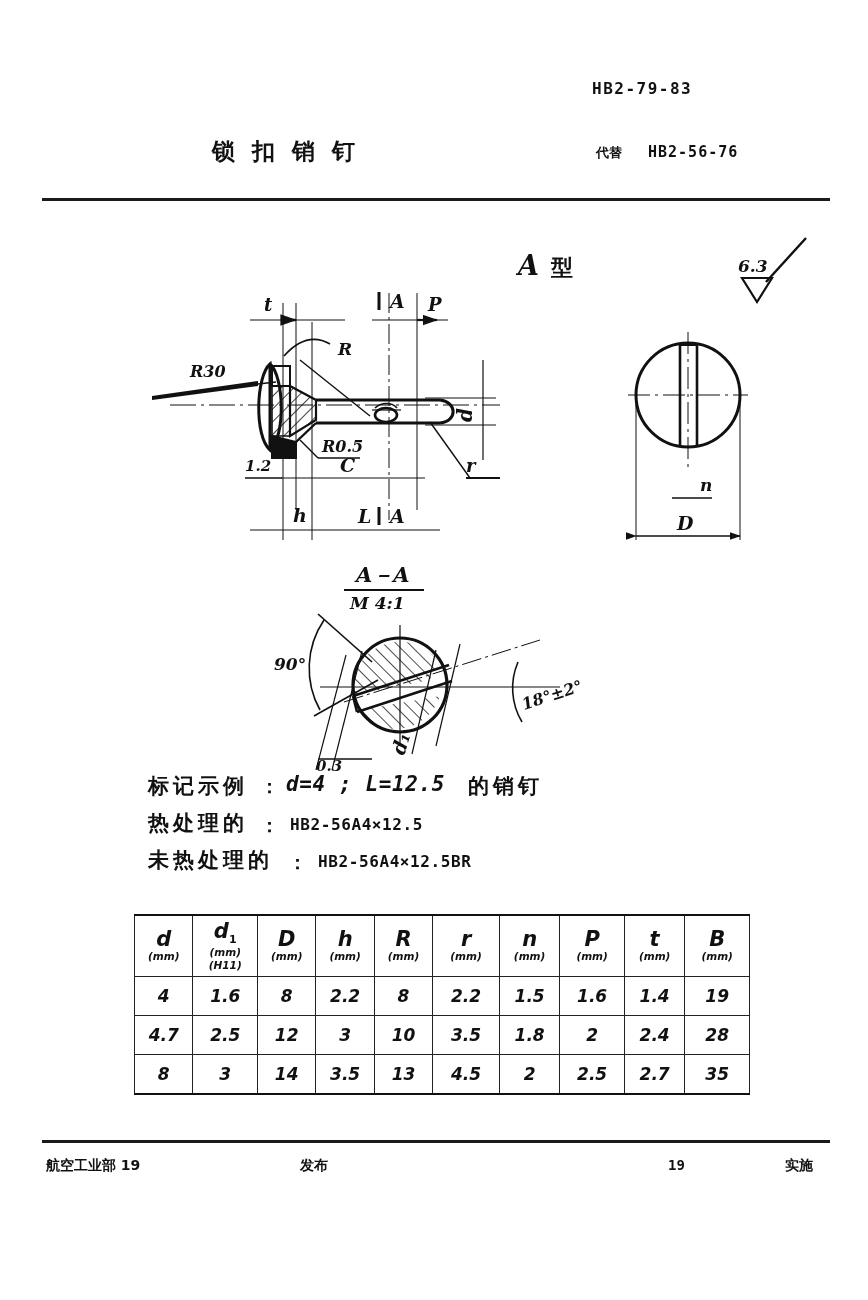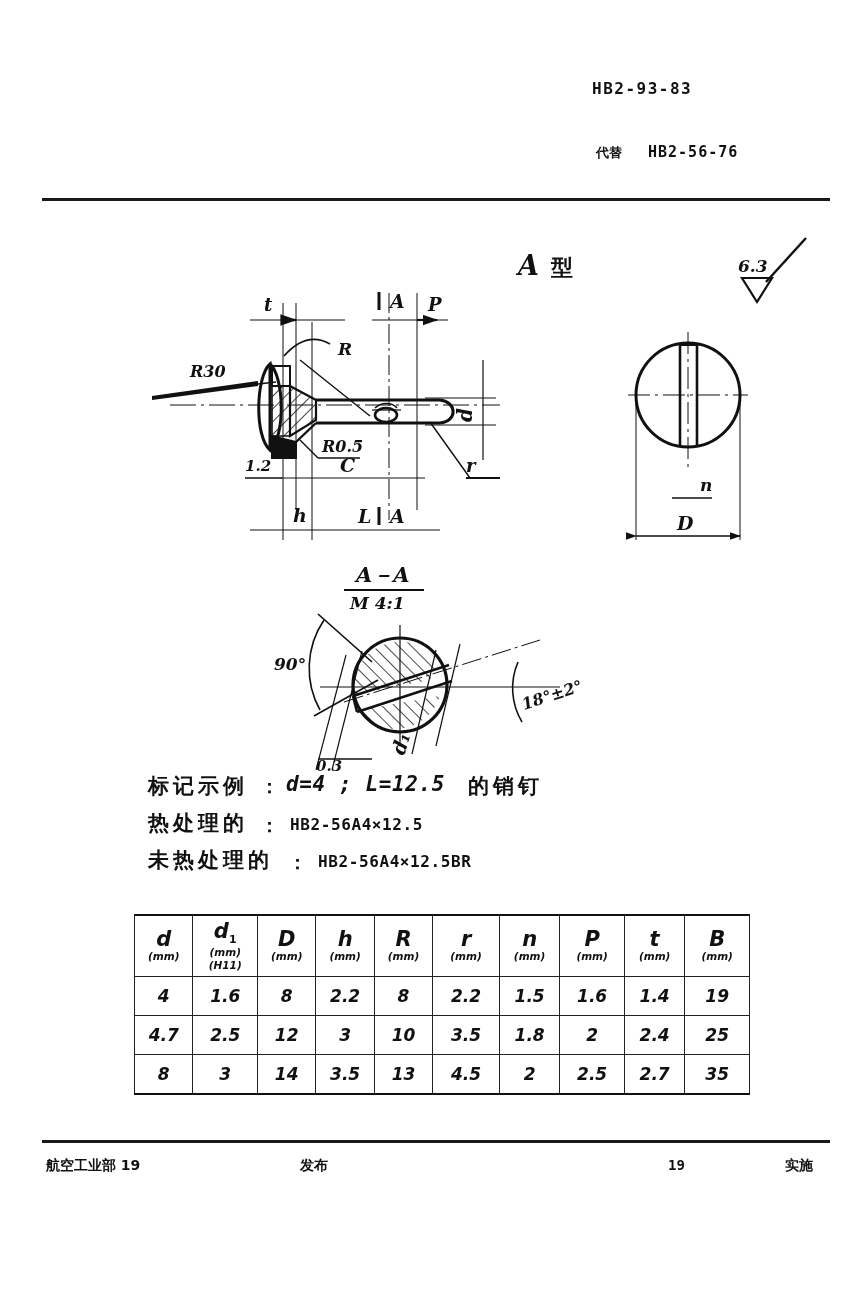--- a/index.html
+++ b/index.html
@@ -93,21 +93,22 @@
   .ft-issuer{left:46px;}
   .ft-publish{left:300px;}
   .ft-year2{left:668px;font-family:"DejaVu Sans Mono",monospace;}
   .ft-effect{left:779px;margin-left:6px;}
 </style>
 </head>
 <body>
 
 <div class="page">
 
-  <div class="hdr-code">HB2-93-83</div>
+  <div class="hdr-code">HB2-79-83</div>
+  <div class="hdr-title">锁扣销钉</div>
   <div class="hdr-replace-label">代替</div>
   <div class="hdr-replace-code">HB2-56-76</div>
   <div class="rule-top"></div>
 
   <div class="draw">
   <svg width="868" height="680" viewBox="0 0 868 680" xmlns="http://www.w3.org/2000/svg">
     <defs>
       <pattern id="hatchA" width="9" height="9" patternTransform="rotate(45)" patternUnits="userSpaceOnUse">
         <line x1="0" y1="0" x2="0" y2="9" stroke="#111" stroke-width="1.6"></line>
       </pattern>
@@ -339,21 +340,21 @@
         <tr>
           <td>4.7</td>
           <td>2.5</td>
           <td>12</td>
           <td>3</td>
           <td>10</td>
           <td>3.5</td>
           <td>1.8</td>
           <td>2</td>
           <td>2.4</td>
-          <td>25</td>
+          <td>28</td>
         </tr>
         <tr>
           <td>8</td>
           <td>3</td>
           <td>14</td>
           <td>3.5</td>
           <td>13</td>
           <td>4.5</td>
           <td>2</td>
           <td>2.5</td>

